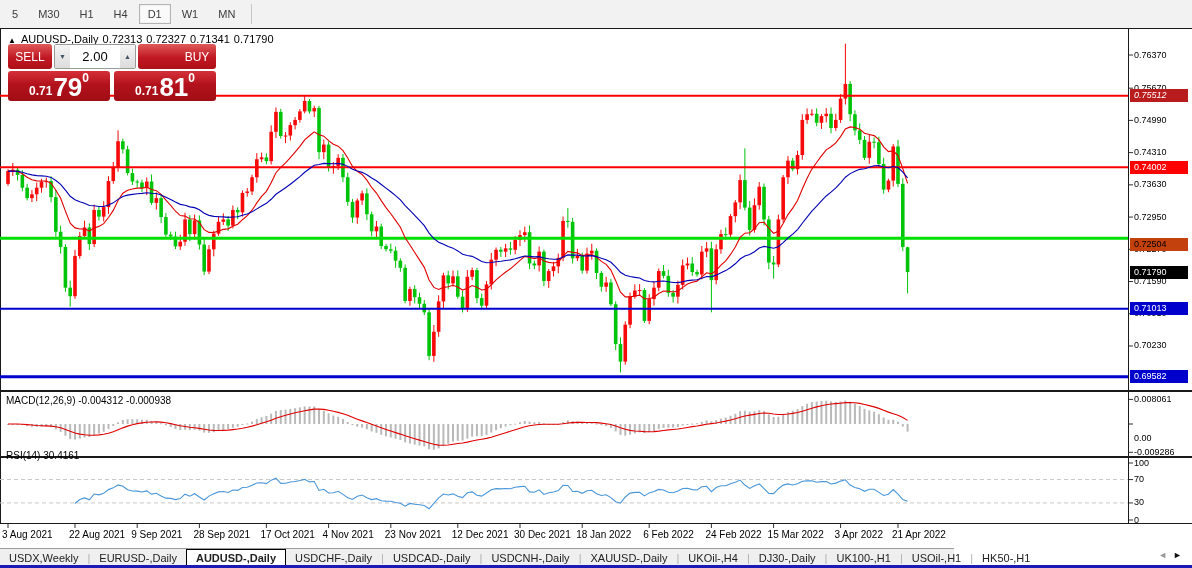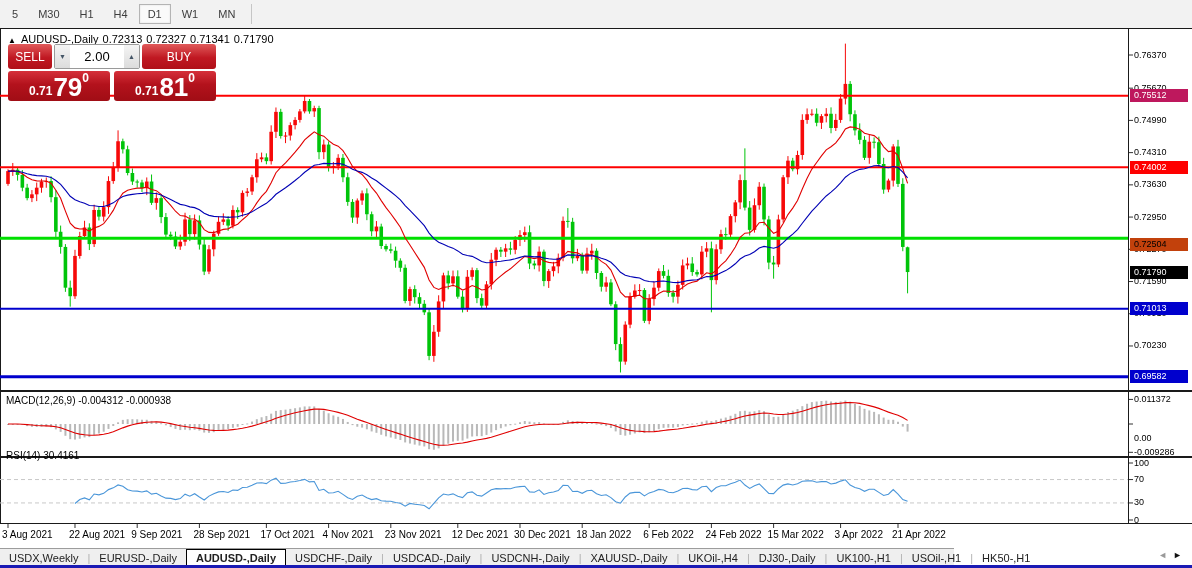--- a/index.html
+++ b/index.html
@@ -16,21 +16,21 @@
   
   .abs{position:absolute;}
   #symbol-header{left:8px;top:33px;font-size:11px;color:#000;white-space:nowrap;}
   #symbol-header .tri{font-size:8px;margin-right:5px;}
   #symbol-header span{margin-right:4px;}
   
   #trade-panel{left:8px;top:44px;width:208px;}
   #tp-row1{display:flex;height:25px;}
   .tp-btn{color:#fff;font-size:12px;display:flex;align-items:center;justify-content:center;
           background:linear-gradient(#e05a5a,#c01822 55%,#b01018);border-radius:3px;cursor:pointer;}
-  #sell-btn{width:44px;} #buy-btn{width:74px;}
+  #sell-btn{width:44px;} #buy-btn{width:38px;padding-left:40px;}
   #vol-box{flex:1;display:flex;margin:0 2px;border:1px solid #9a9a9a;background:#fff;border-radius:2px;}
   .vol-arrow{width:15px;background:linear-gradient(#f4f4f4,#dcdcdc);display:flex;align-items:center;
              justify-content:center;font-size:7px;color:#456;cursor:pointer;}
   #vol-value{flex:1;display:flex;align-items:center;justify-content:center;font-size:13px;color:#000;}
   #tp-row2{display:flex;margin-top:2px;height:30px;}
   .px-box{color:#fff;background:linear-gradient(#d5303a,#b3121c 45%,#a00d15);border-radius:3px;
           display:flex;align-items:flex-end;justify-content:center;cursor:pointer;padding-bottom:1px;}
   #sell-px{width:102px;margin-right:4px;} #buy-px{width:102px;}
   .px-big{font-size:26px;font-weight:bold;line-height:26px;}
   .px-small{font-size:12px;font-weight:bold;margin-right:1px;line-height:18px;}
@@ -749,28 +749,28 @@
       <div class="ax-label" style="top: 50.5px;">0.76370</div>
       <div class="ax-label" style="top: 83.673px;">0.75670</div>
       <div class="ax-label" style="top: 115.898px;">0.74990</div>
       <div class="ax-label" style="top: 148.123px;">0.74310</div>
       <div class="ax-label" style="top: 180.349px;">0.73630</div>
       <div class="ax-label" style="top: 212.574px;">0.72950</div>
       <div class="ax-label" style="top: 244.799px;">0.72270</div>
       <div class="ax-label" style="top: 277.024px;">0.71590</div>
       <div class="ax-label" style="top: 309.249px;">0.70910</div>
       <div class="ax-label" style="top: 341.475px;">0.70230</div>
-      <div class="ax-label" style="top: 394.914px;">0.011372</div>
+      <div class="ax-label" style="top: 394.914px;">0.008061</div>
       <div class="ax-label" style="top: 419.5px; margin-top: 14px;">0.00</div>
       <div class="ax-label" style="top: 447.822px;">-0.009286</div>
       <div class="ax-label" style="top: 458.5px;">100</div>
       <div class="ax-label" style="top: 475.05px;">70</div>
       <div class="ax-label" style="top: 498.45px;">30</div>
       <div class="ax-label" style="top: 515.5px;">0</div>
-      <div class="badge" style="top: 89.1606px; background: #be185d; color: rgb(255, 255, 255);">0.75512</div>
+      <div class="badge" style="top: 89.1606px; background: #b91c1c; color: rgb(255, 255, 255); font-style: italic;">0.75512</div>
       <div class="badge" style="top: 160.72px; background: rgb(254, 0, 0); color: rgb(255, 255, 255);">0.74002</div>
       <div class="badge" style="top: 238px; background: #c2410c; color: rgb(0, 0, 0);">0.72504</div>
       <div class="badge" style="top: 302.368px; background: rgb(0, 0, 205); color: rgb(255, 255, 255);">0.71013</div>
       <div class="badge" style="top: 370.183px; background: rgb(0, 0, 205); color: rgb(255, 255, 255);">0.69582</div>
       <div class="badge" style="top: 265.546px; background: rgb(0, 0, 0); color: rgb(255, 255, 255);">0.71790</div>
     </div>
 
   <div id="tabbar">
       <div class="tab">USDX,Weekly</div>
       <div class="tab-sep">|</div>

